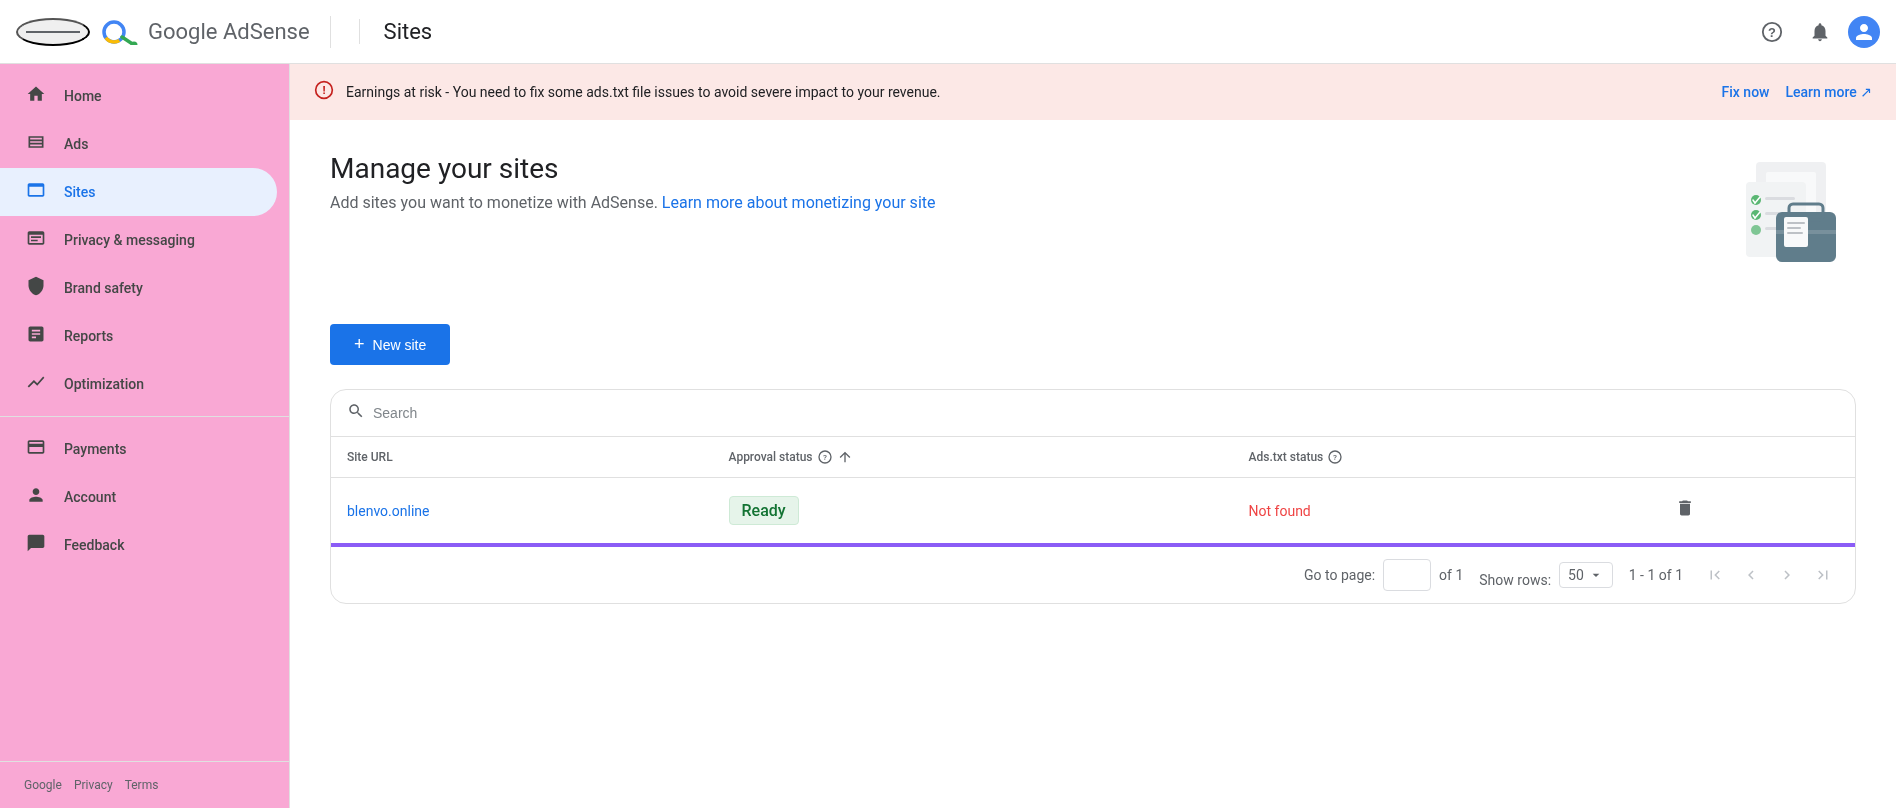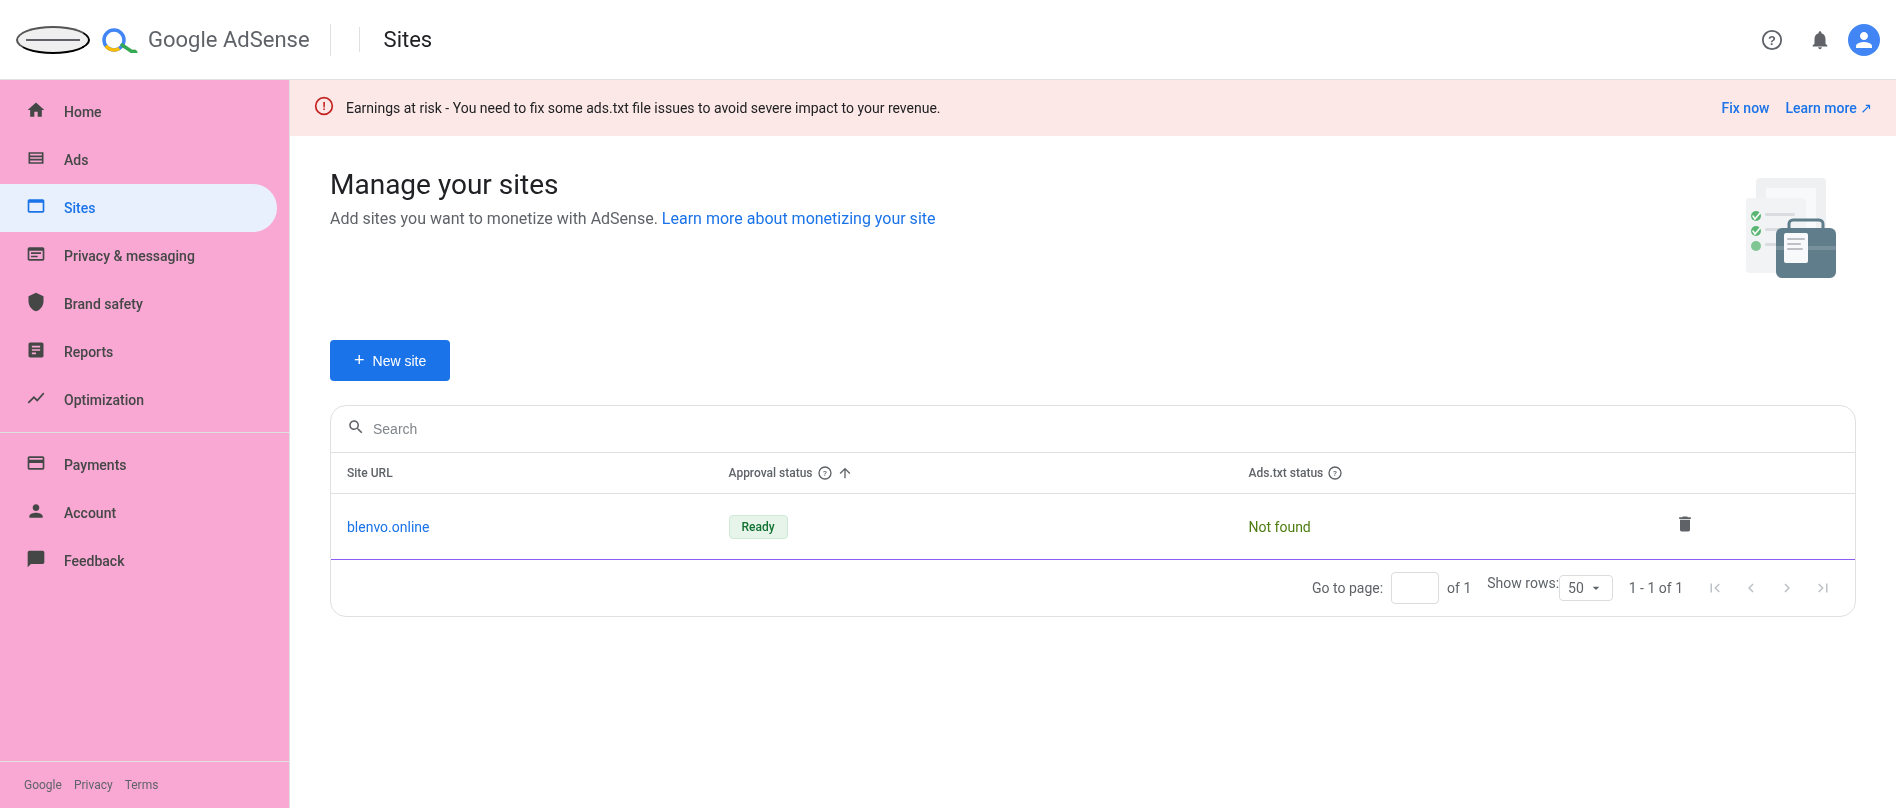--- a/index.html
+++ b/index.html
@@ -4,21 +4,21 @@
   <style>
     * { box-sizing: border-box; margin: 0; padding: 0; }
     body { font-family: 'Google Sans', Roboto, Arial, sans-serif; font-size: 14px; color: #202124; background: #fff; display: flex; flex-direction: column; height: 100vh; overflow: hidden; }
 
     
     .app-container { display: flex; flex: 1; overflow: hidden; }
     .sidebar { width: 290px; min-width: 290px; border-right: 1px solid #e0e0e0; display: flex; flex-direction: column; overflow-y: auto; background: #f9a8d4; }
     .main-content { flex: 1; overflow-y: auto; background: #fff; }
 
     
-    .top-bar { height: 80px; display: flex; align-items: center; padding: 0 16px; border-bottom: 1px solid #e0e0e0; justify-content: space-between; }
+    .top-bar { height: 64px; display: flex; align-items: center; padding: 0 16px; border-bottom: 1px solid #e0e0e0; justify-content: space-between; }
     .top-bar-left { display: flex; align-items: center; gap: 12px; }
     .hamburger { cursor: pointer; padding: 8px; border-radius: 50%; display: flex; align-items: center; justify-content: center; }
     .hamburger span { display: block; width: 18px; height: 2px; background: #5f6368; margin: 3px 0; }
     .logo { display: flex; align-items: center; gap: 6px; font-size: 22px; font-weight: 400; color: #5f6368; }
     .page-title { font-size: 22px; color: #202124; font-weight: 400; padding-left: 24px; border-left: 1px solid #e0e0e0; margin-left: 8px; }
     .top-bar-right { display: flex; align-items: center; gap: 8px; }
     .icon-btn { width: 40px; height: 40px; border-radius: 50%; display: flex; align-items: center; justify-content: center; cursor: pointer; background: none; border: none; color: #5f6368; font-size: 20px; }
     .avatar { width: 32px; height: 32px; border-radius: 50%; background: #4285f4; display: flex; align-items: center; justify-content: center; color: white; font-size: 14px; cursor: pointer; }
 
     
@@ -54,32 +54,32 @@
     
     .table-container { border: 1px solid #e0e0e0; border-radius: 16px; overflow: hidden; }
     .search-bar { display: flex; align-items: center; padding: 12px 16px; border-bottom: 1px solid #e0e0e0; gap: 8px; }
     .search-bar input { border: none; outline: none; font-size: 14px; color: #202124; flex: 1; background: transparent; }
     .search-bar input::placeholder { color: #80868b; }
     .search-icon { color: #5f6368; font-size: 18px; }
     .table { width: 100%; border-collapse: collapse; }
     .table thead tr { border-bottom: 1px solid #e0e0e0; }
     .table th { padding: 12px 16px; text-align: left; font-size: 12px; font-weight: 500; color: #5f6368; white-space: nowrap; }
     .table th .th-inner { display: flex; align-items: center; gap: 4px; }
-    .table td { padding: 16px 16px; font-size: 14px; border-bottom: 1px solid #8b5cf6; }
+    .table td { padding: 16px 16px; font-size: 14px; border-bottom: 4px solid #8b5cf6; }
     .site-link { color: #1a73e8; text-decoration: none; }
-    .status-badge { display: inline-block; padding: 4px 12px; border-radius: 4px; font-size: 12px; font-weight: 500; }
+    .status-badge { display: inline-block; padding: 4px 12px; border-radius: 4px; font-size: 16px; font-weight: 500; }
     .status-ready { background: #e6f4ea; color: #137333; border: 1px solid #ceead6; }
-    .status-not-found { background: transparent; color: #4d7c0f; font-size: 14px; }
+    .status-not-found { background: transparent; color: #ef4444; font-size: 14px; }
     .delete-btn { background: none; border: none; cursor: pointer; color: #5f6368; font-size: 20px; padding: 4px; border-radius: 4px; }
 
     
     .pagination { display: flex; align-items: center; justify-content: flex-end; padding: 12px 16px; gap: 16px; }
     .pagination-go { display: flex; align-items: center; gap: 8px; font-size: 14px; color: #5f6368; }
     .pagination-go input { width: 48px; height: 32px; border: 1px solid #dadce0; border-radius: 4px; text-align: center; font-size: 14px; outline: none; }
-    .pagination-rows { display: flex; align-items: flex-start; gap: 0; font-size: 14px; color: #5f6368; }
+    .pagination-rows { display: flex; align-items: flex-end; gap: 8px; font-size: 14px; color: #5f6368; }
     .rows-select { display: flex; align-items: center; border: 1px solid #dadce0; border-radius: 4px; padding: 4px 8px; gap: 4px; cursor: pointer; font-size: 14px; }
     .pagination-info { font-size: 14px; color: #5f6368; }
     .pagination-nav { display: flex; align-items: center; gap: 4px; }
     .page-nav-btn { width: 32px; height: 32px; border: none; background: none; cursor: pointer; display: flex; align-items: center; justify-content: center; color: #5f6368; border-radius: 4px; font-size: 16px; }
     .page-nav-btn:disabled { color: #bdc1c6; cursor: default; }
   </style>
 </head>
 <body>
 
 <div class="top-bar">

